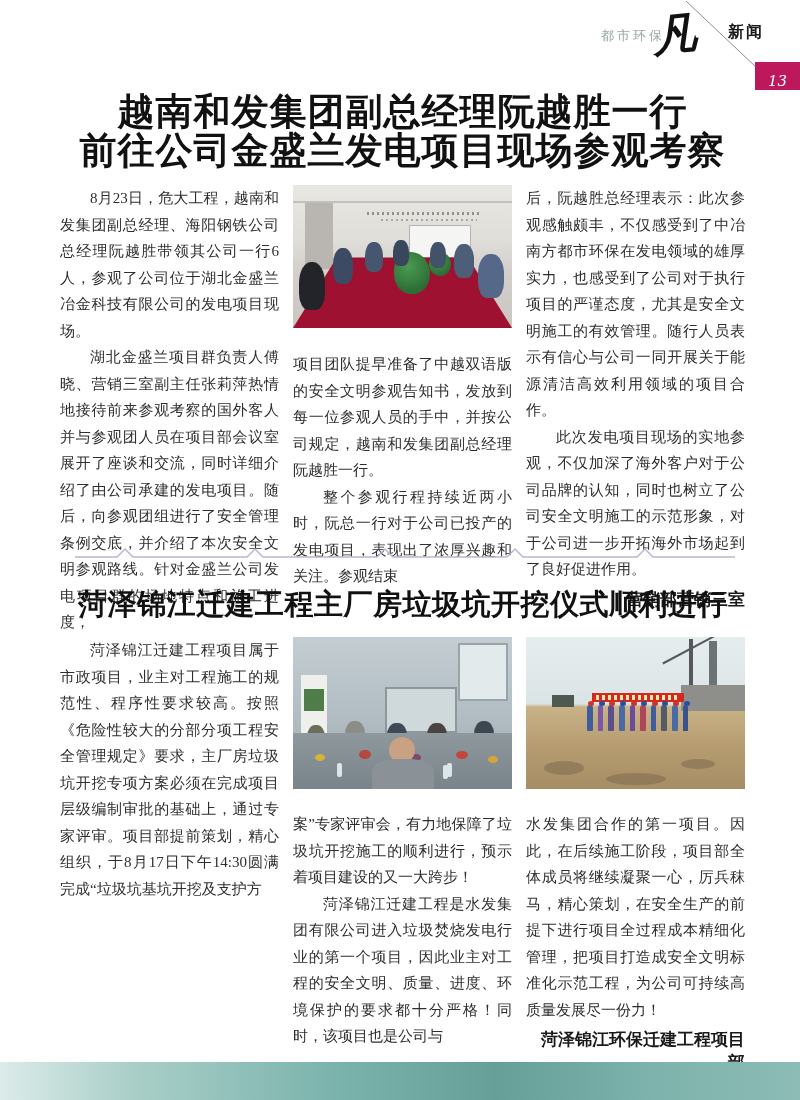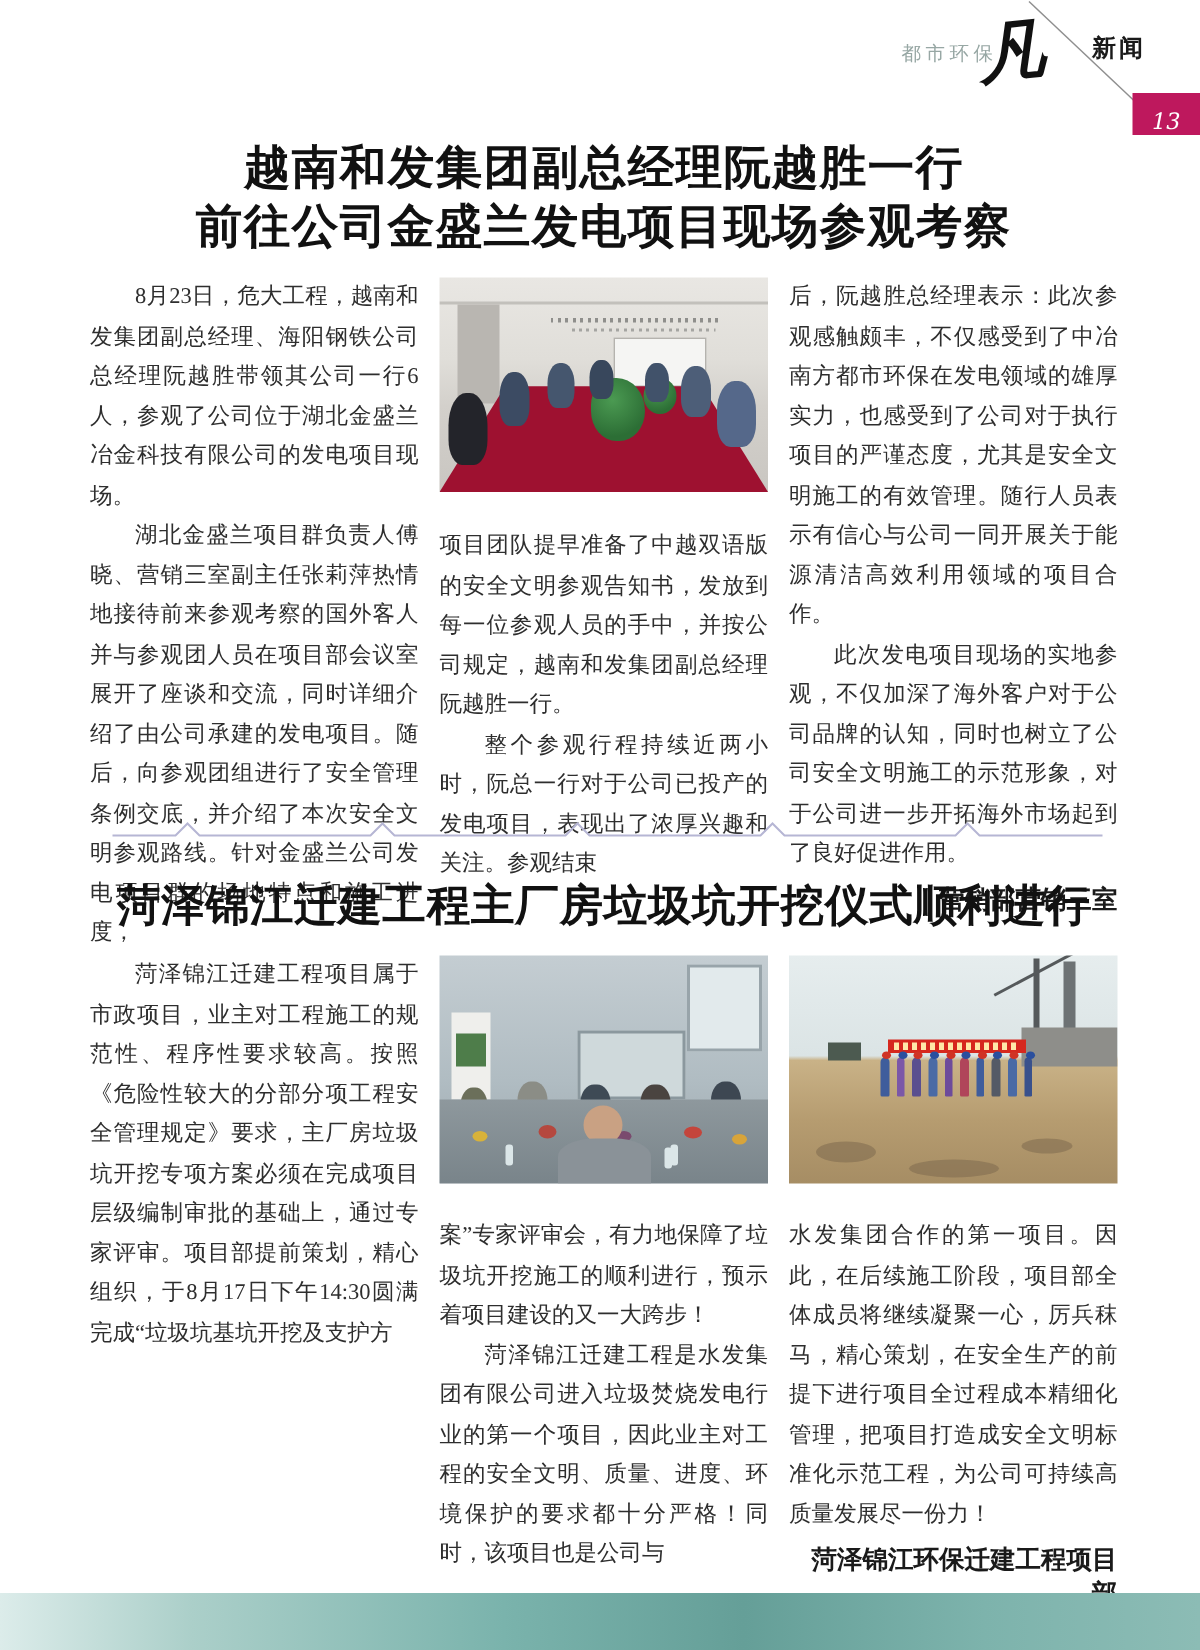--- a/index.html
+++ b/index.html
@@ -18,21 +18,21 @@
   .page-box { position:absolute; right:0; top:62px; width:45px; height:28px; background:#be185d;
               display:flex; align-items:flex-end; justify-content:center; }
   .page-box span { color:#ffffff; font-size:15px; font-style:italic; font-family:"DejaVu Serif",serif; }
   .header-line { position:absolute; top:0; left:0; }
 
   
   .article { position:absolute; left:60px; width:685px; }
   .a1 { top:92px; }
   .a2 { top:586px; }
   .title { text-align:center; font-family:"Liberation Sans",sans-serif; font-weight:bold; color:#111; }
-  .a1 .title { font-size:31px; line-height:39px; letter-spacing:1px;text-align:center; }
+  .a1 .title { font-size:37px; line-height:39px; letter-spacing:1px;text-align:center; }
   .a2 .title { font-size:29px; line-height:36px; letter-spacing:0.5px; }
   .cols { display:flex; gap:14px; margin-top:15px; }
   .col { flex:1 1 0; min-width:0; }
   .col p { font-size:15px; line-height:26.5px; text-align:justify; color:#2e2e2e; }
   .ind { text-indent:2em; }
   .signature { font-family:"Liberation Sans",sans-serif; font-weight:bold; font-size:17px;
                color:#1a1a1a; text-align:right; margin-top:5px; }
 
   
   .divider { position:absolute; top:546px; left:60px; }

